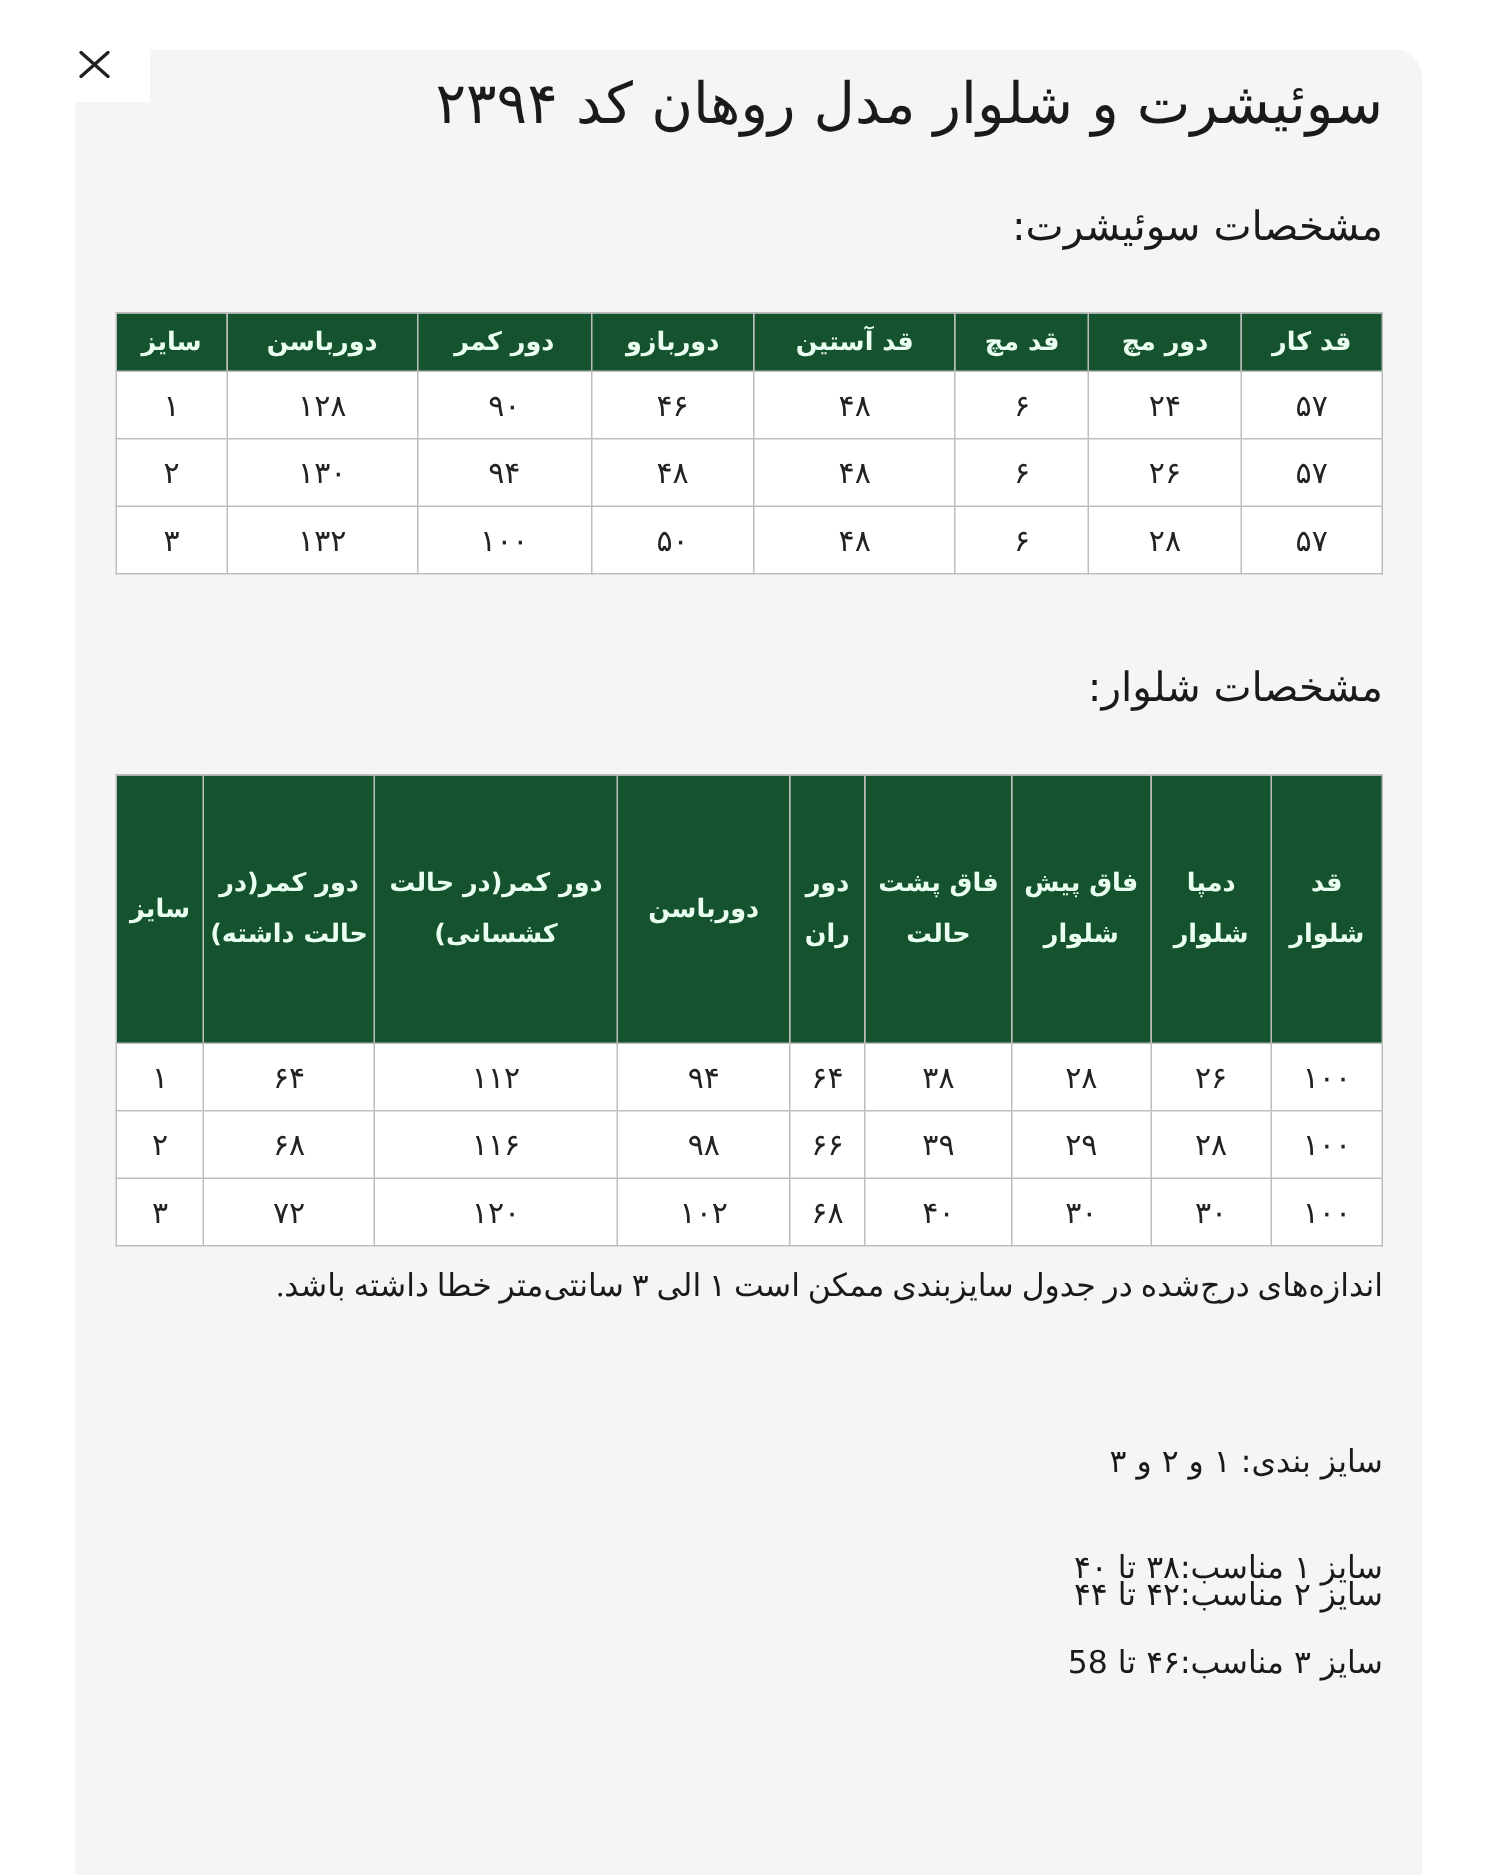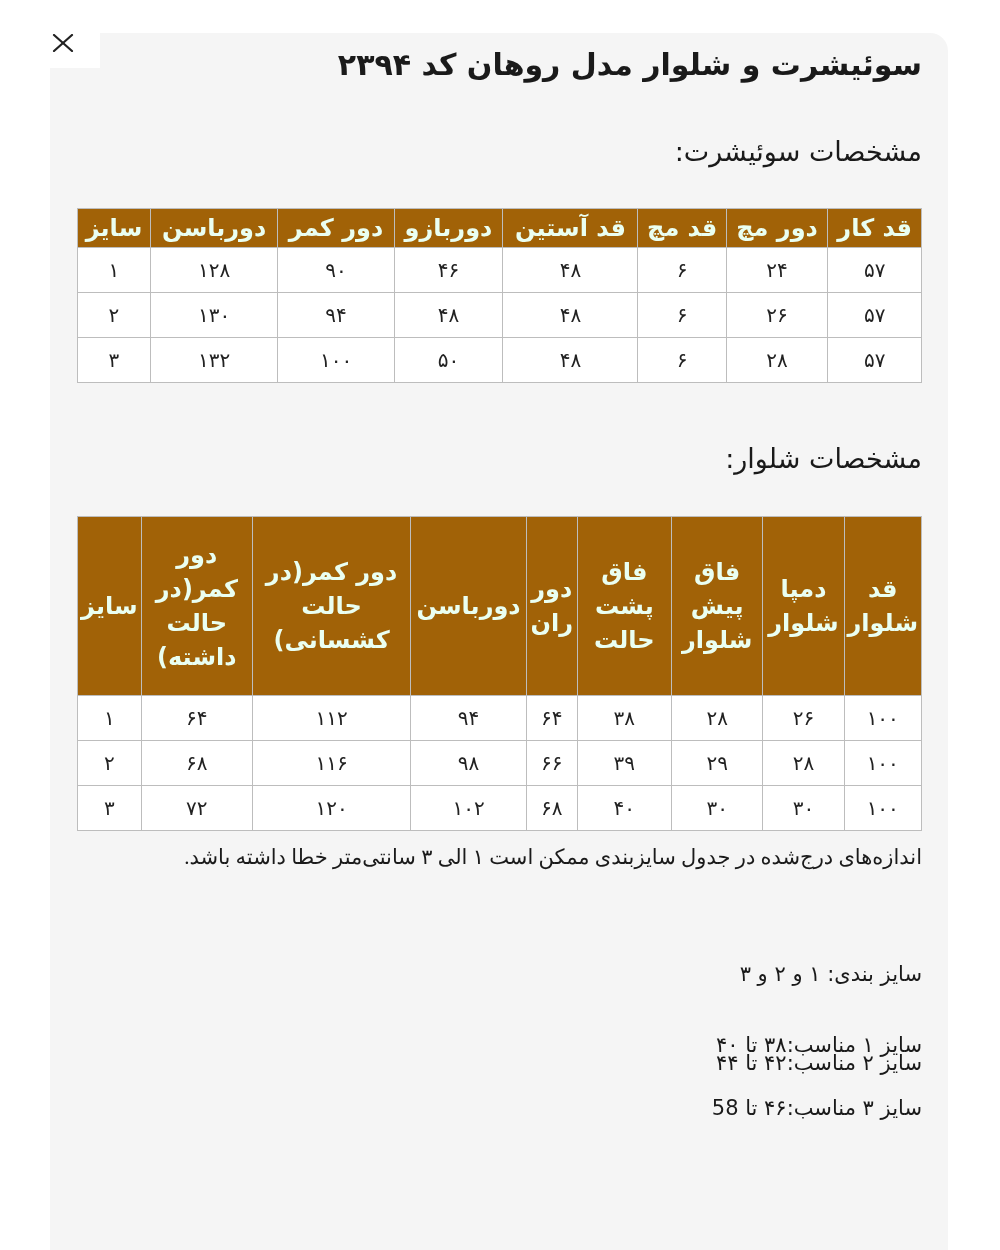--- a/index.html
+++ b/index.html
@@ -11,32 +11,32 @@
     position:absolute; left:50px; top:33px; width:898px; height:1230px;
     background:#f5f5f5; border-top-right-radius:18px;
   }
   .close-btn {
     position:absolute; left:30px; top:28px; width:70px; height:40px; background:#ffffff;
     display:flex; align-items:flex-start; justify-content:flex-start; z-index:2;
   }
   .close-btn svg { margin-left:22px; margin-top:6px; }
   .content { position:absolute; left:27px; right:26px; top:0; direction:rtl; }
   .title {
-    position:absolute; right:0; top:14px; font-size:30px; font-weight:bold; margin:0;
+    position:absolute; right:0; top:14px; font-size:38px; font-weight:normal; margin:0;
     white-space:nowrap; letter-spacing:0px;
   }
   .section-label {
     position:absolute; right:0; font-size:27px; white-space:nowrap;
   }
   table {
     position:absolute; right:0; width:845px; border-collapse:collapse; direction:rtl;
     background:#ffffff; font-size:20px;
   }
   th {
-    background:#a16207; color:#eafff1; font-weight:bold; font-size:24px;
+    background:#14532d; color:#eafff1; font-weight:bold; font-size:17px;
     border:1.5px solid #bdbdbd; padding:2px 3px; line-height:34px; white-space:nowrap;
   }
   td {
     border:1.5px solid #bdbdbd; text-align:center; height:44px; padding:0;
     font-size:20px; color:#222;
   }
   .t2 th { white-space:normal; line-height:34px; padding:4px 3px; }
   .note {
     position:absolute; right:0; font-size:21px; line-height:46px; width:780px; text-align:right;
   }

